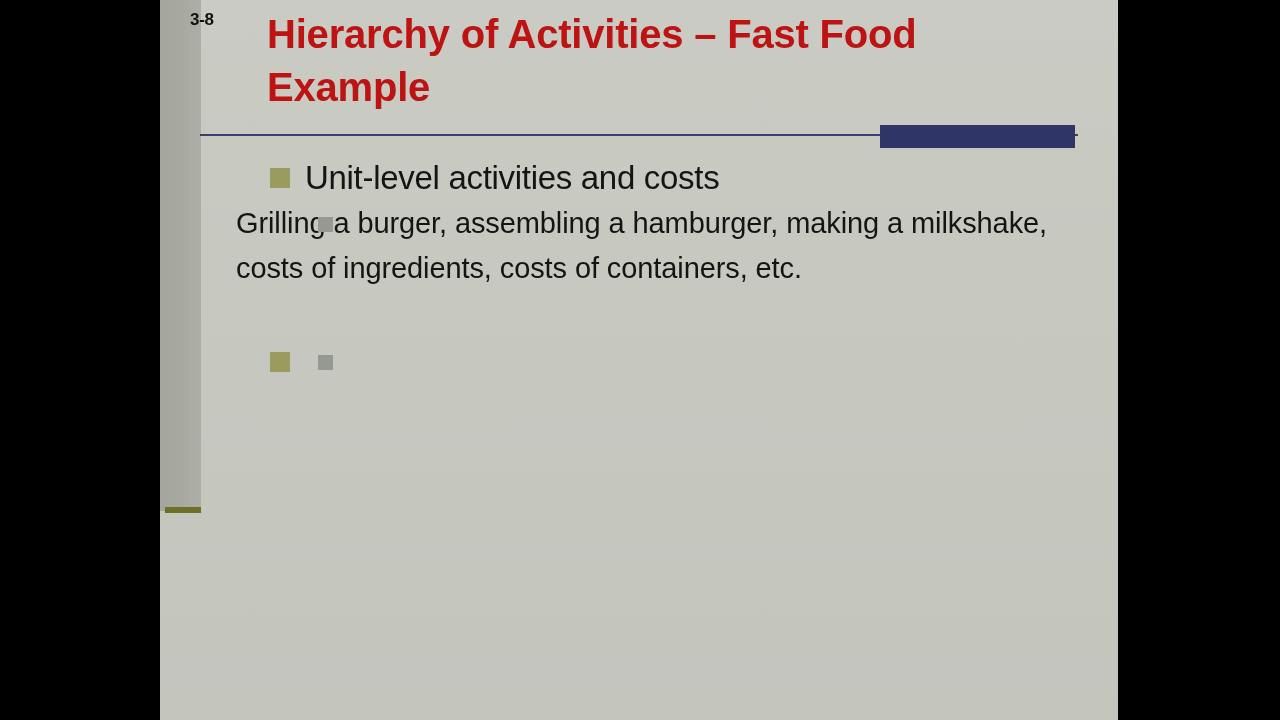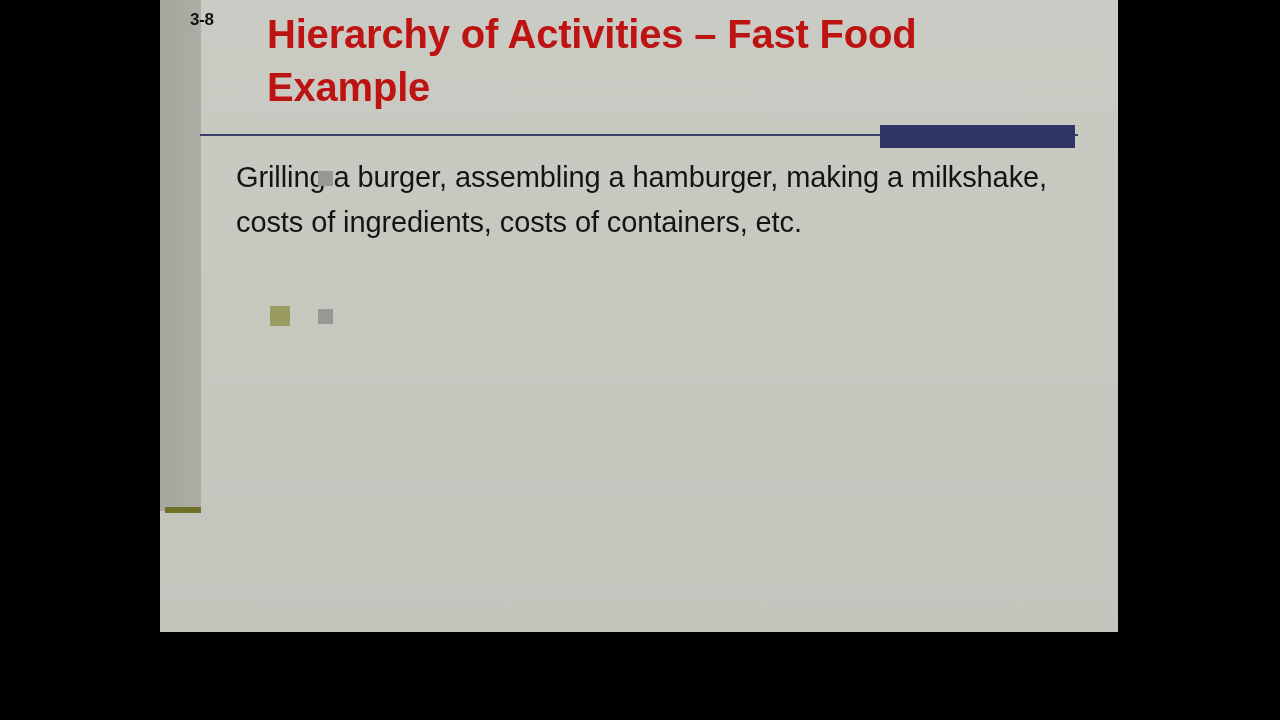--- a/index.html
+++ b/index.html
@@ -20,21 +20,21 @@
     height: 720px;
     background: #000000;
   }
 
   
   #slide {
     position: absolute;
     left: 160px;
     top: 0px;
     width: 958px;
-    height: 632px;
+    height: 720px;
     background:
       linear-gradient(180deg, rgba(255,255,255,0.05) 0%, rgba(0,0,0,0.00) 35%, rgba(0,0,0,0.02) 100%),
       #c7c9c1;
     overflow: hidden;
   }
 
   
   #left-band {
     position: absolute;
     left: 0px;
@@ -173,20 +173,24 @@
 
     <div id="slide-number">3-8</div>
 
     <div id="title">Hierarchy of Activities – Fast Food Example</div>
 
     <div id="title-rule"></div>
     <div id="title-block"></div>
 
     <div id="body">
 
+      <div class="l1">
+        <span class="l1-bullet"></span>
+        <span class="l1-text">Unit-level activities and costs</span>
+      </div>
 
       <div class="l2">
         <span class="l2-bullet"></span>
         <span class="l2-text">Grilling a burger, assembling a hamburger, making a milkshake, costs of ingredients, costs of containers, etc.</span>
       </div>
 
       <div class="gap"></div>
 
       <div class="l1">
         <span class="l1-bullet"></span>

